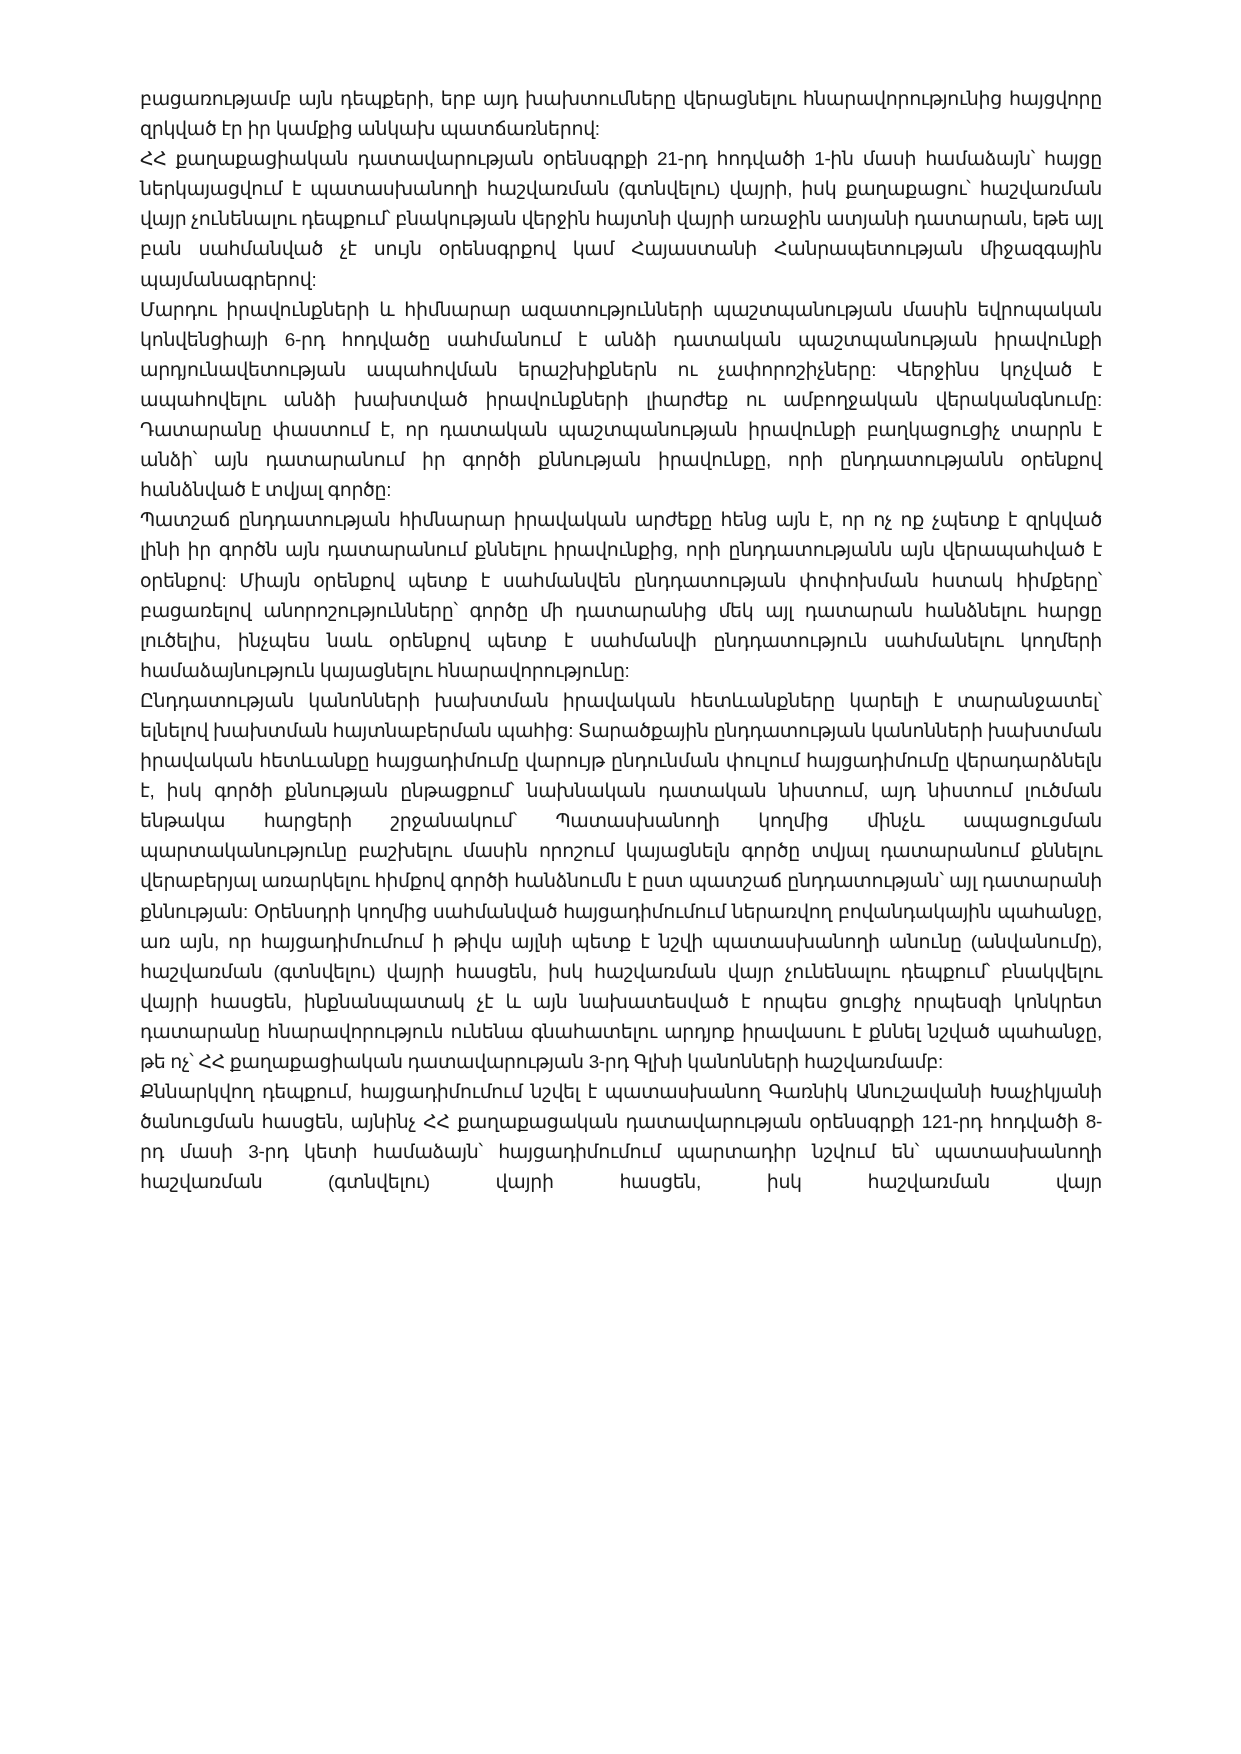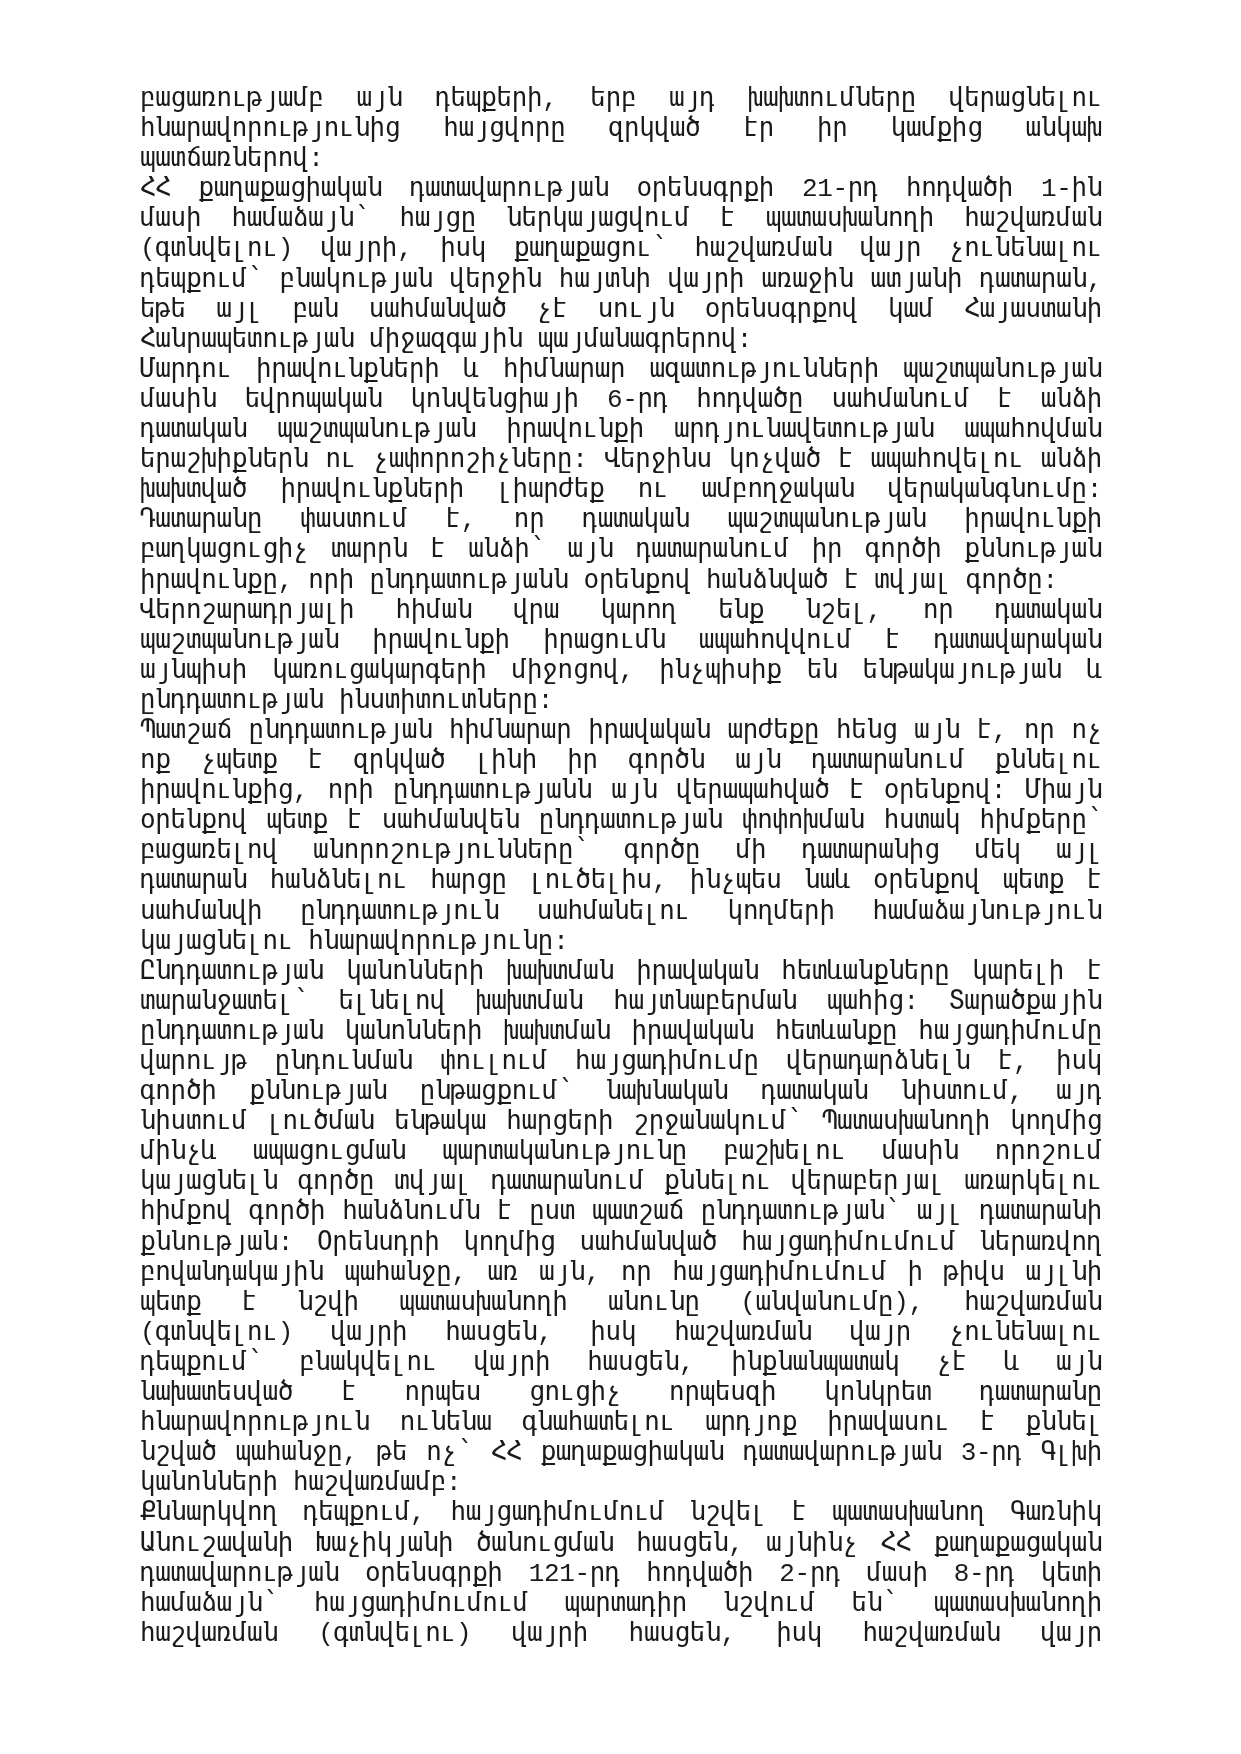--- a/index.html
+++ b/index.html
@@ -2,34 +2,33 @@
 <html><head>
   <meta charset="utf-8">
   <style>
     html, body { margin: 0; padding: 0; background: #ffffff; }
     body { width: 1241px; height: 1754px; position: relative; overflow: hidden; }
     .page {
       position: absolute;
       left: 140px;
       top: 84px;
       width: 962px;
-      font-family: Liberation Mono, monospace;
-      font-size: 26px;
+      font-family: Liberation Sans, sans-serif;
+      font-size: 19px;
       line-height: 30.1px;
       color: #1a1a1a;
       text-align: justify;
       letter-spacing: -0.35px;
     }
     .page p { margin: 0; padding: 0; }
     .page p.last-line-justify { text-align-last: justify; }
   </style>
 </head>
 <body>
 
 <div class="page">
   <p>բացառությամբ այն դեպքերի, երբ այդ խախտումները վերացնելու հնարավորությունից հայցվորը զրկված էր իր կամքից անկախ պատճառներով:</p>
   <p>ՀՀ քաղաքացիական դատավարության օրենսգրքի 21-րդ հոդվածի 1-ին մասի համաձայն՝ հայցը ներկայացվում է պատասխանողի հաշվառման (գտնվելու) վայրի, իսկ քաղաքացու՝ հաշվառման վայր չունենալու դեպքում՝ բնակության վերջին հայտնի վայրի առաջին ատյանի դատարան, եթե այլ բան սահմանված չէ սույն օրենսգրքով կամ Հայաստանի Հանրապետության միջազգային պայմանագրերով:</p>
   <p>Մարդու իրավունքների և հիմնարար ազատությունների պաշտպանության մասին եվրոպական կոնվենցիայի 6-րդ հոդվածը սահմանում է անձի դատական պաշտպանության իրավունքի արդյունավետության ապահովման երաշխիքներն ու չափորոշիչները: Վերջինս կոչված է ապահովելու անձի խախտված իրավունքների լիարժեք ու ամբողջական վերականգնումը: Դատարանը փաստում է, որ դատական պաշտպանության իրավունքի բաղկացուցիչ տարրն է անձի՝ այն դատարանում իր գործի քննության իրավունքը, որի ընդդատությանն օրենքով հանձնված է տվյալ գործը:</p>
-  <p>Վերոշարադրյալի հիման վրա կարող ենք նշել, որ դատական պաշտպանության իրավունքի իրացումն ապահովվում է դատավարական այնպիսի կառուցակարգերի միջոցով, ինչպիսիք են ենթակայության և ընդդատության ինստիտուտները:</p>
   <p>Պատշաճ ընդդատության հիմնարար իրավական արժեքը հենց այն է, որ ոչ ոք չպետք է զրկված լինի իր գործն այն դատարանում քննելու իրավունքից, որի ընդդատությանն այն վերապահված է օրենքով: Միայն օրենքով պետք է սահմանվեն ընդդատության փոփոխման հստակ հիմքերը՝ բացառելով անորոշությունները՝ գործը մի դատարանից մեկ այլ դատարան հանձնելու հարցը լուծելիս, ինչպես նաև օրենքով պետք է սահմանվի ընդդատություն սահմանելու կողմերի համաձայնություն կայացնելու հնարավորությունը:</p>
   <p>Ընդդատության կանոնների խախտման իրավական հետևանքները կարելի է տարանջատել՝ ելնելով խախտման հայտնաբերման պահից: Տարածքային ընդդատության կանոնների խախտման իրավական հետևանքը հայցադիմումը վարույթ ընդունման փուլում հայցադիմումը վերադարձնելն է, իսկ գործի քննության ընթացքում՝ նախնական դատական նիստում, այդ նիստում լուծման ենթակա հարցերի շրջանակում՝ Պատասխանողի կողմից մինչև ապացուցման պարտականությունը բաշխելու մասին որոշում կայացնելն գործը տվյալ դատարանում քննելու վերաբերյալ առարկելու հիմքով գործի հանձնումն է ըստ պատշաճ ընդդատության՝ այլ դատարանի քննության: Օրենսդրի կողմից սահմանված հայցադիմումում ներառվող բովանդակային պահանջը, առ այն, որ հայցադիմումում ի թիվս այլնի պետք է նշվի պատասխանողի անունը (անվանումը), հաշվառման (գտնվելու) վայրի հասցեն, իսկ հաշվառման վայր չունենալու դեպքում՝ բնակվելու վայրի հասցեն, ինքնանպատակ չէ և այն նախատեսված է որպես ցուցիչ որպեսզի կոնկրետ դատարանը հնարավորություն ունենա գնահատելու արդյոք իրավասու է քննել նշված պահանջը, թե ոչ՝ ՀՀ քաղաքացիական դատավարության 3-րդ Գլխի կանոնների հաշվառմամբ:</p>
-  <p class="last-line-justify">Քննարկվող դեպքում, հայցադիմումում նշվել է պատասխանող Գառնիկ Անուշավանի Խաչիկյանի ծանուցման հասցեն, այնինչ ՀՀ քաղաքացական դատավարության օրենսգրքի 121-րդ հոդվածի 2-րդ մասի 8-րդ կետի համաձայն՝ հայցադիմումում պարտադիր նշվում են՝  պատասխանողի հաշվառման (գտնվելու) վայրի հասցեն, իսկ հաշվառման վայր</p>
+  <p class="last-line-justify">Քննարկվող դեպքում, հայցադիմումում նշվել է պատասխանող Գառնիկ Անուշավանի Խաչիկյանի ծանուցման հասցեն, այնինչ ՀՀ քաղաքացական դատավարության օրենսգրքի 121-րդ հոդվածի 8-րդ մասի 3-րդ կետի համաձայն՝ հայցադիմումում պարտադիր նշվում են՝  պատասխանողի հաշվառման (գտնվելու) վայրի հասցեն, իսկ հաշվառման վայր</p>
 </div>
 
 </body></html>

